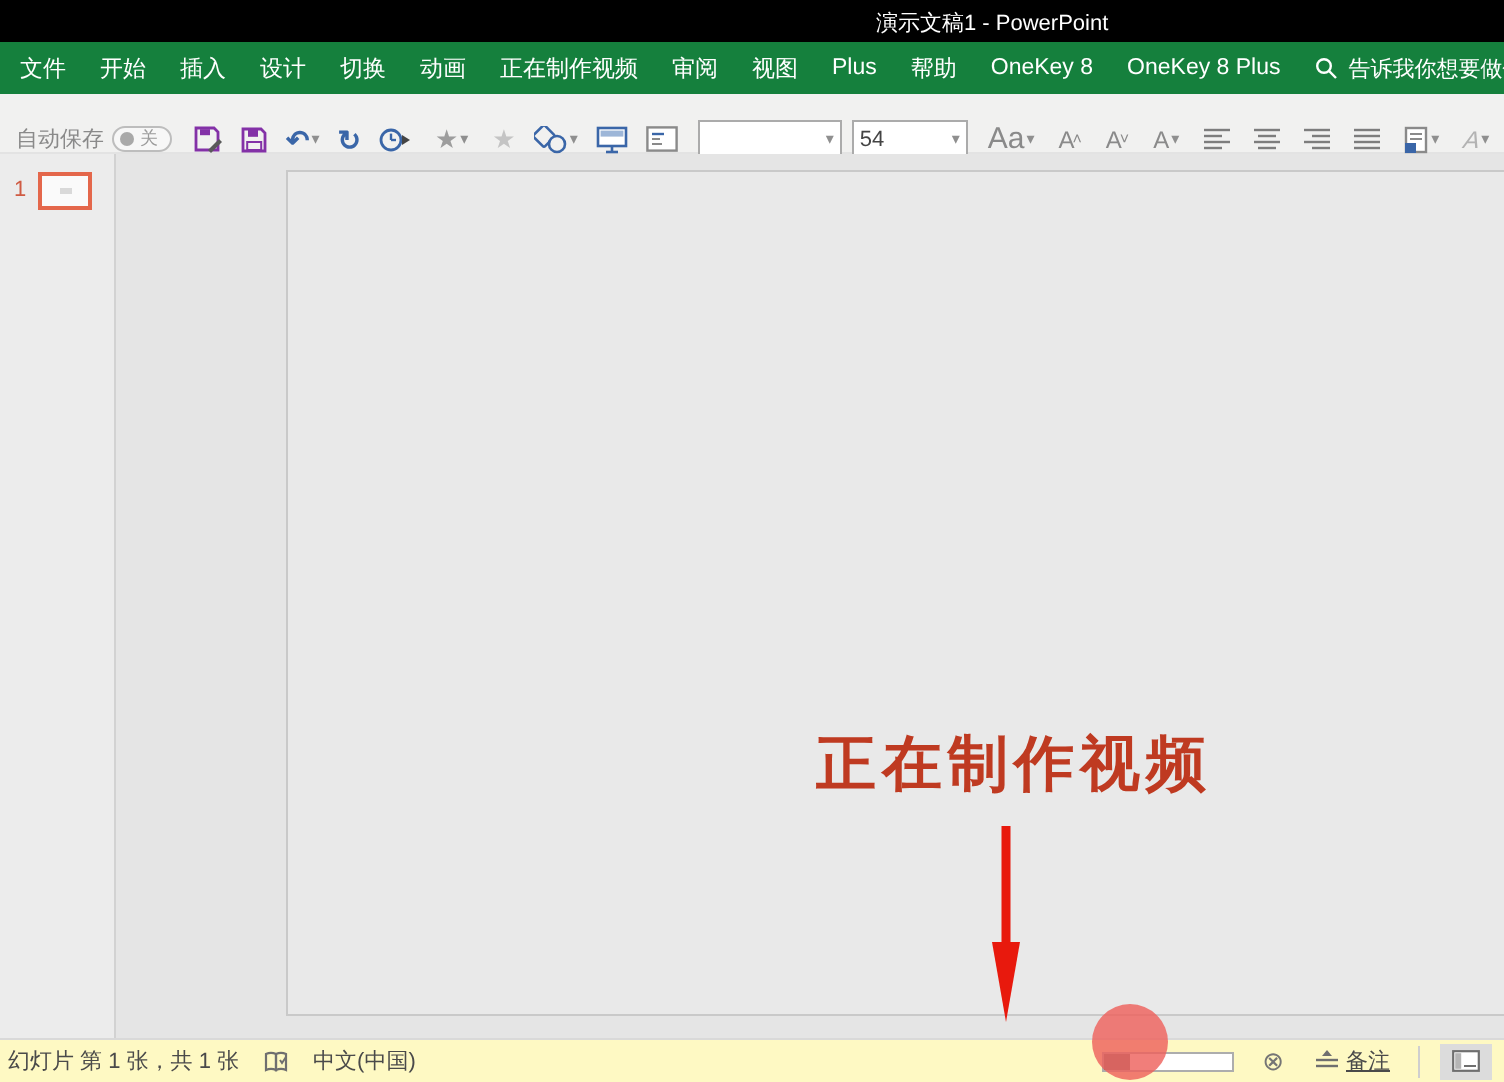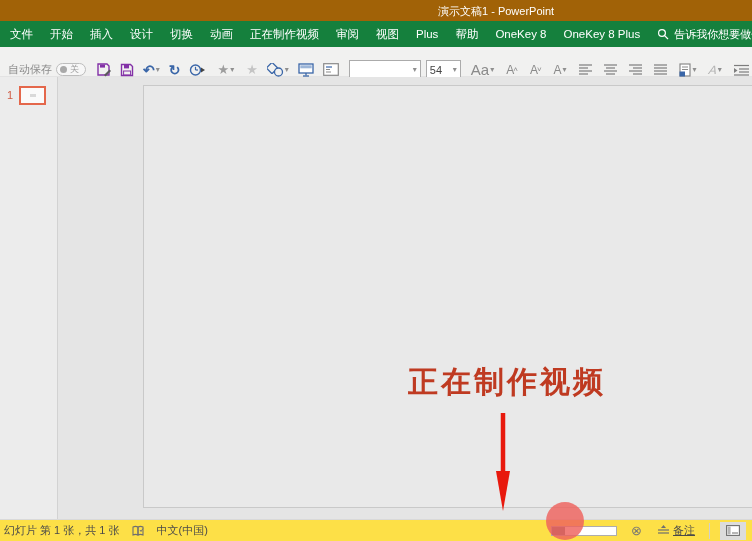--- a/index.html
+++ b/index.html
@@ -6,21 +6,21 @@
   html,body { width:752px; height:541px; }
   body {
     position: relative;
     font-family: "Liberation Sans", sans-serif;
     background: #e5e5e5;
     overflow: hidden;
   }
 
   
   .titlebar {
-    height: 21px; background: #a16207; position: relative;
+    height: 21px; background: #000000; position: relative;
   }
   .titlebar .title {
     position: absolute; left: 438px; top: 4px;
     color: #ffffff; font-size: 11px; white-space: nowrap;
   }
 
   
   .menubar {
     height: 26px; background: #15803d;
     display: flex; align-items: center;
@@ -57,21 +57,21 @@
   .glyph-undo, .glyph-redo { font-size: 14px; color: #3a66a8; line-height: 1; font-weight: bold; }
   .glyph-star { font-size: 13px; line-height: 1; }
   .star-dim { color: #9d9d9d; }
   .star-dimmer { color: #c4c4c4; }
   .combo {
     height: 20px; background: #fff; border: 1px solid #ababab;
     display: inline-flex; align-items: center; justify-content: space-between;
     font-size: 11px; color: #444; padding: 0 3px;
   }
   .combo-font { width: 72px; }
-  .combo-size { width: 35px; }
+  .combo-size { width: 58px; }
   .tb-A { font-size: 12px; color: #8a8a8a; }
   .tb-Aa { font-size: 15px; color: #8a8a8a; }
   .supmark { font-size: 8px; color: #8a8a8a; vertical-align: super; margin-left: -1px; }
   .skewA { display:inline-block; transform: skewX(-18deg); color:#b3b3b3; font-size:12px; }
 
   
   .content {
     position: absolute; top: 77px; left: 0; right: 0; bottom: 22px;
     background: #e5e5e5;
   }
@@ -97,21 +97,21 @@
   .annotation-text {
     position: absolute; left: 408px; top: 285px;
     font-size: 30px; font-weight: bold; color: #bf3a21;
     letter-spacing: 3px; white-space: nowrap;
   }
   .annotation-arrow { position: absolute; left: 494px; top: 334px; }
 
   
   .statusbar {
     position: absolute; left: 0; right: 0; bottom: 0; height: 22px;
-    background: #fde047; border-top: 1px solid #d9d9d9;
+    background: #fef9c3; border-top: 1px solid #d9d9d9;
     display: flex; align-items: center;
     font-size: 11px; color: #4a4a4a;
     padding: 0 6px 0 4px;
   }
   .sb-gap { width: 12px; flex: 0 0 auto; }
   .sb-right { margin-left: auto; display: flex; align-items: center; }
   .progress {
     width: 66px; height: 10px; border: 1px solid #adadad; background: #fff;
     margin-left: 6px;
   }

